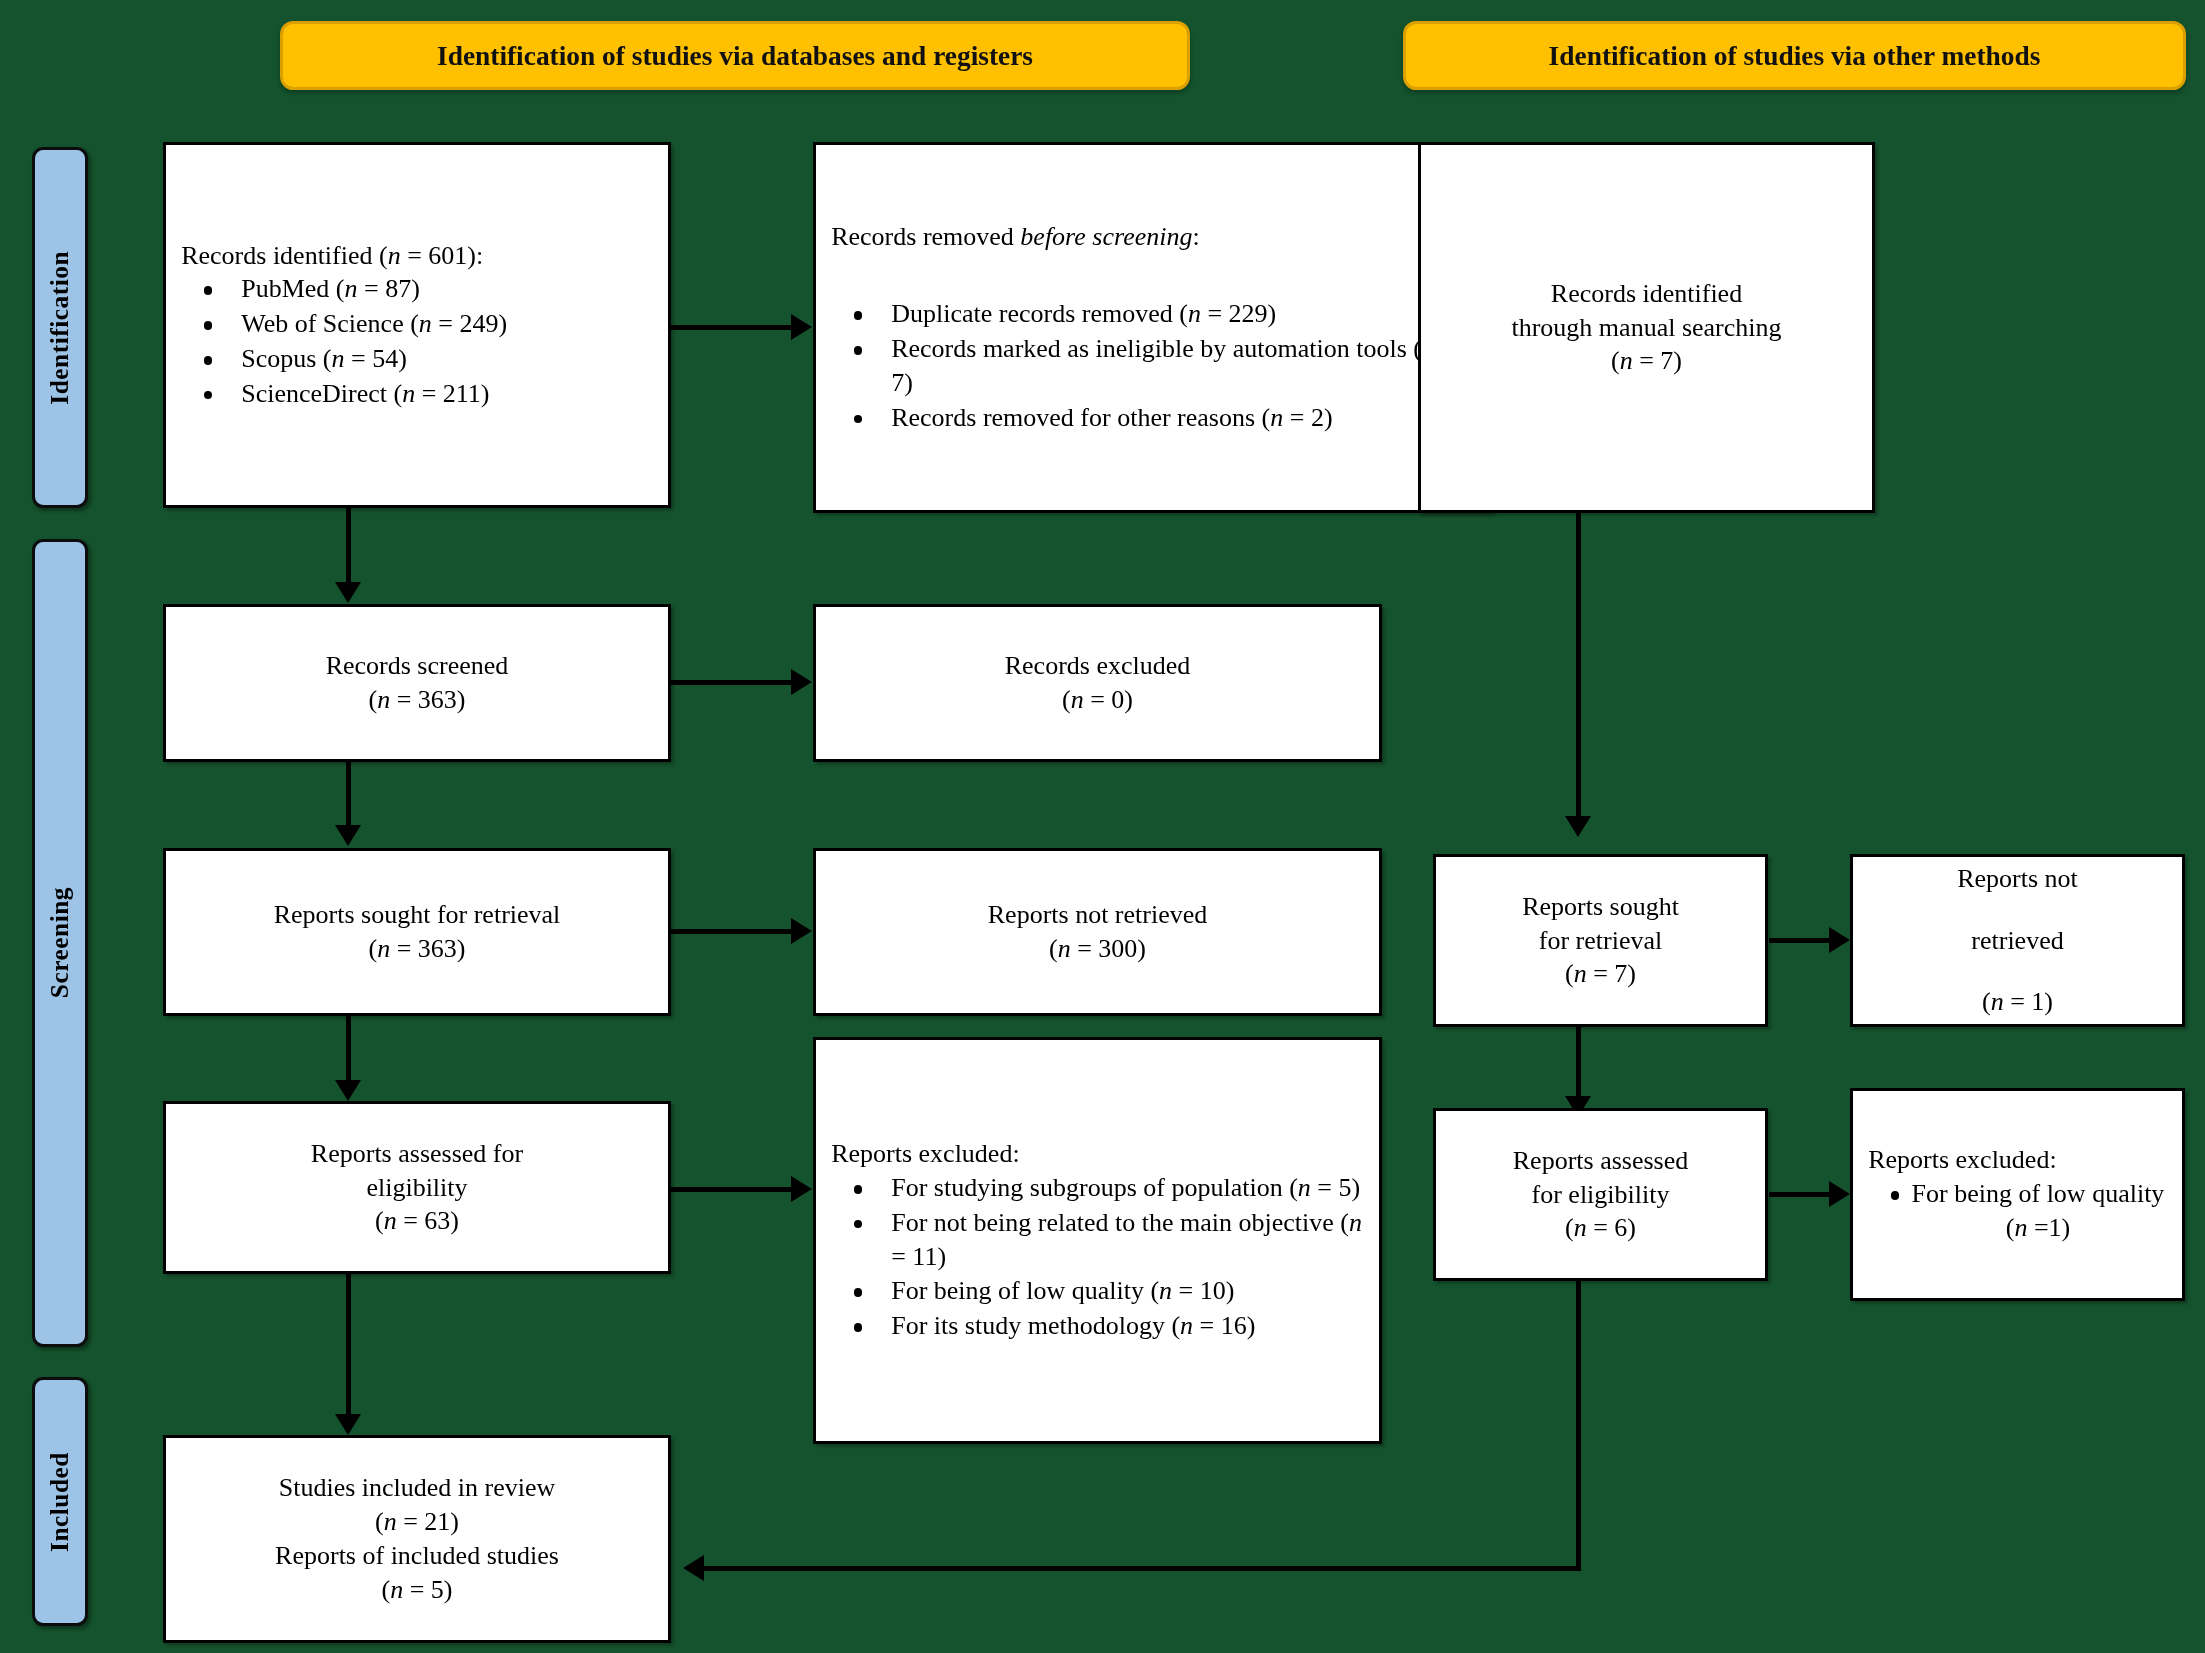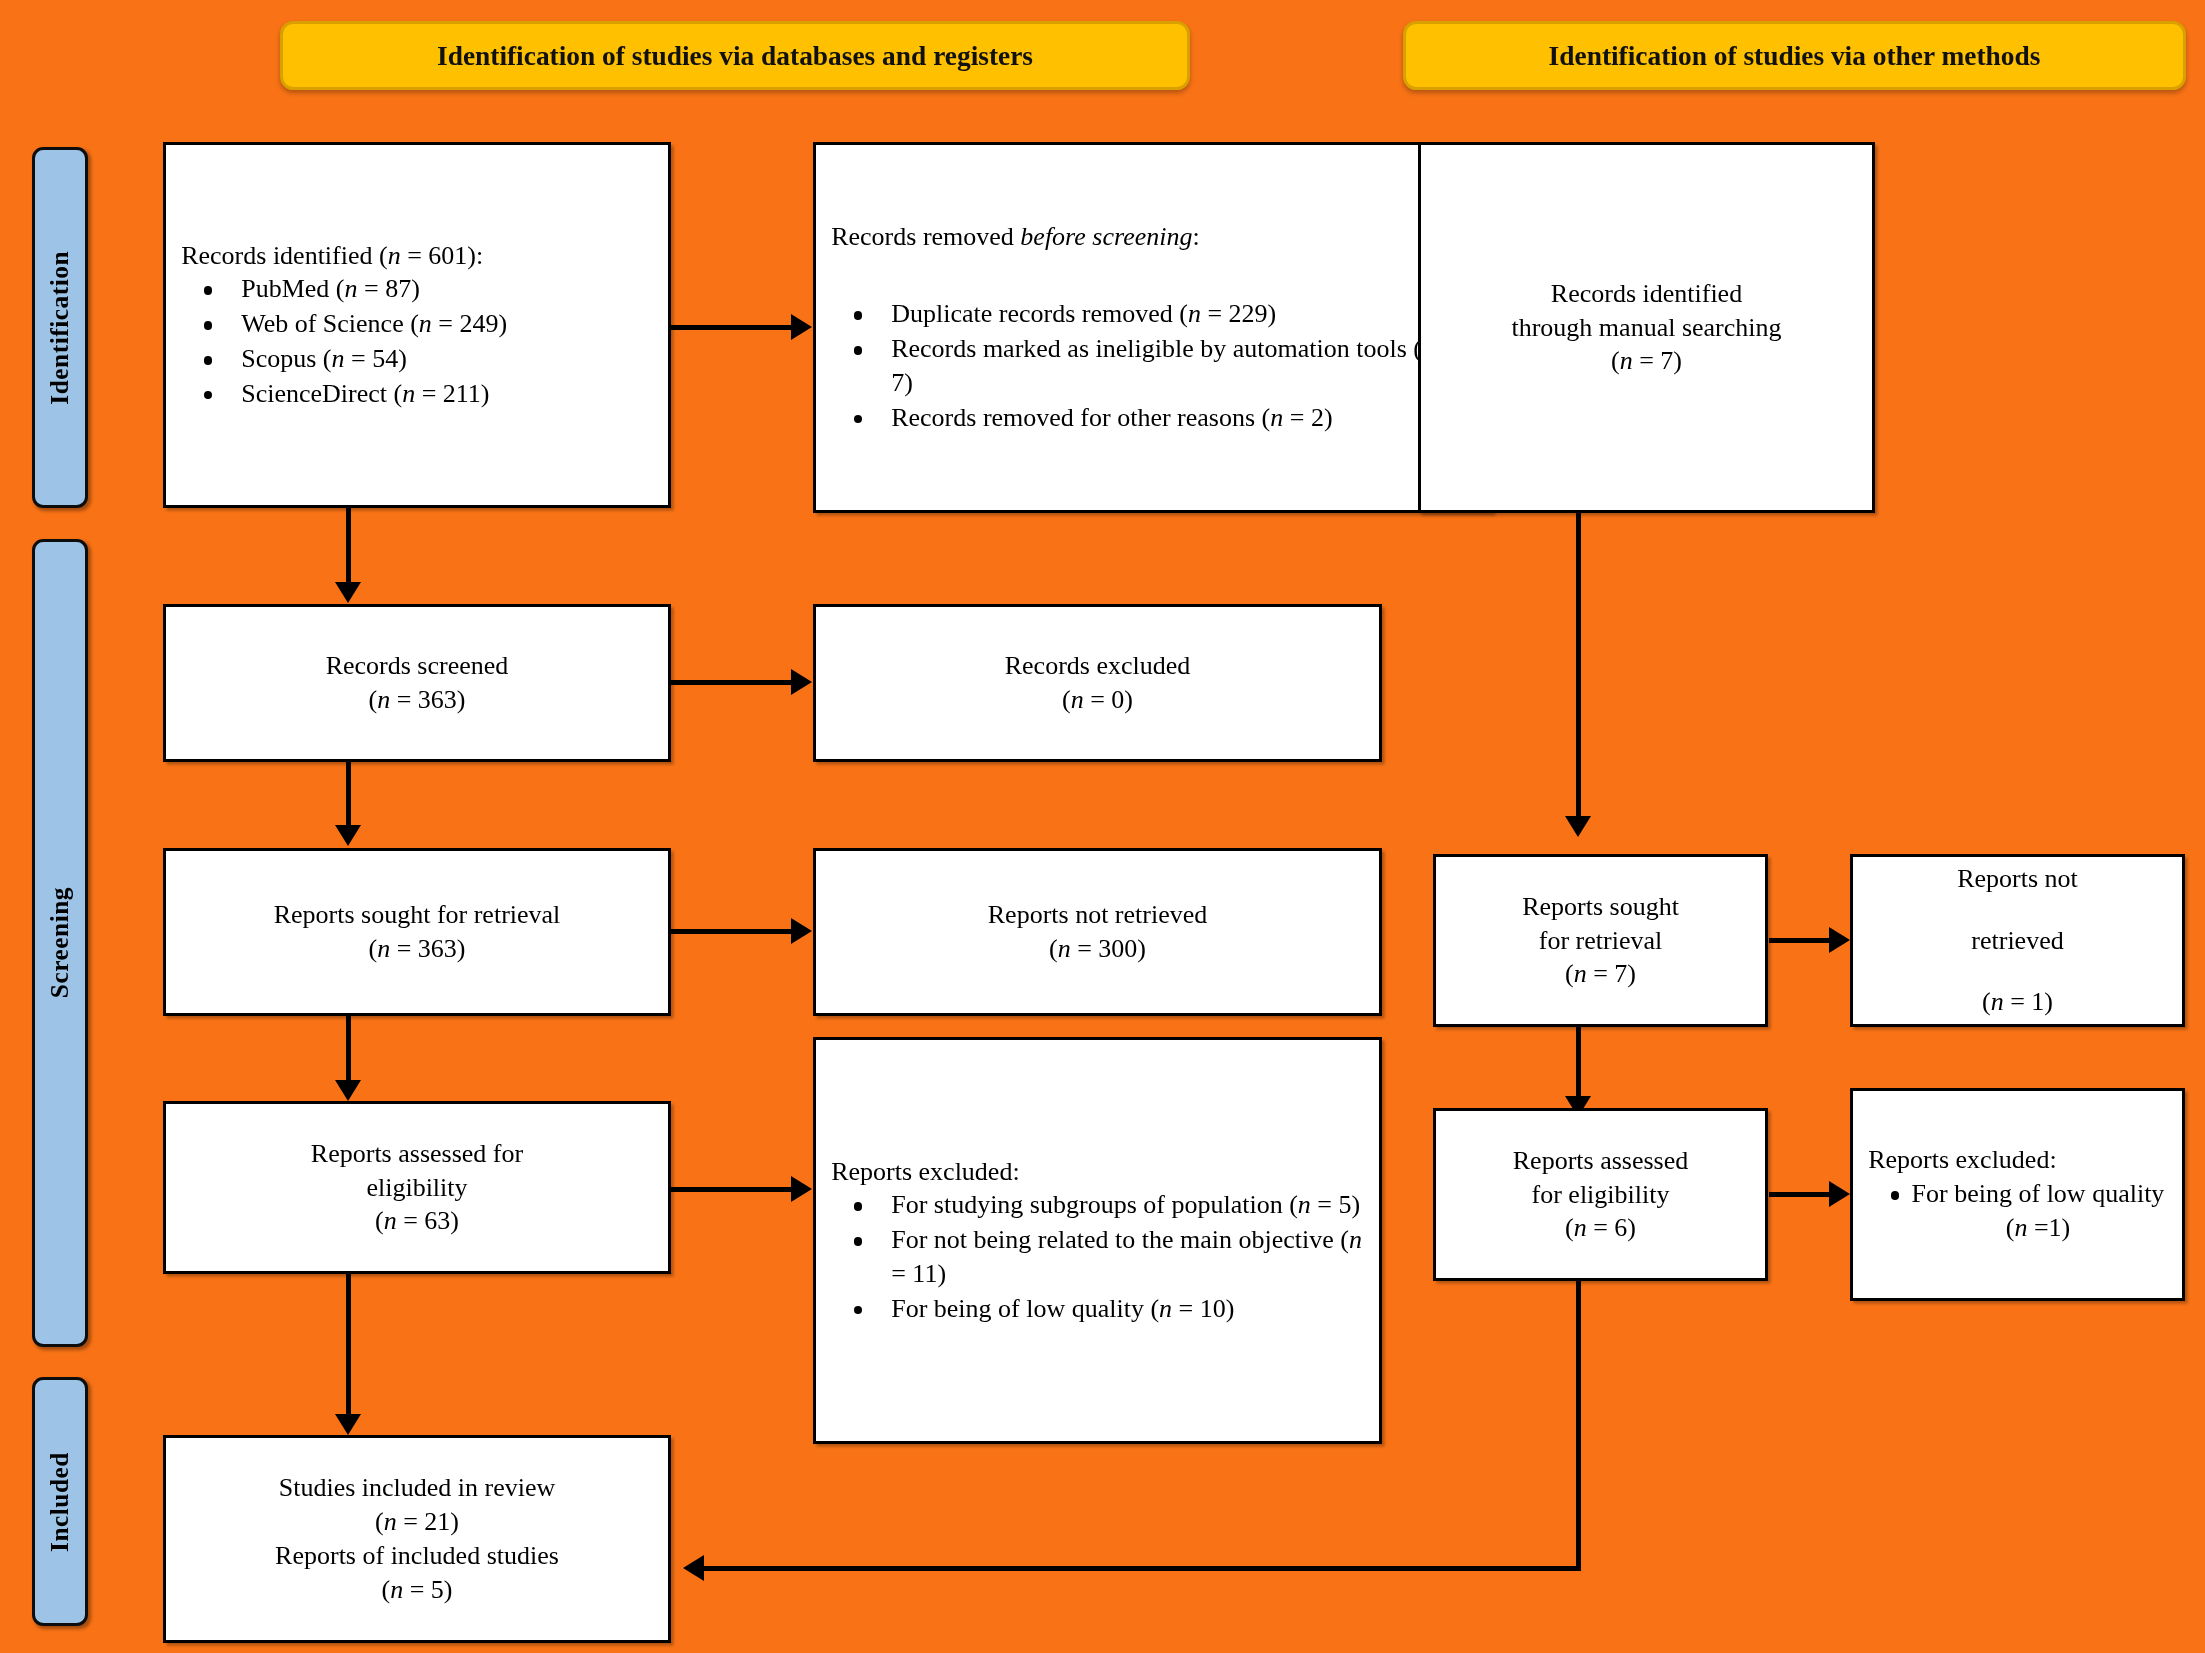--- a/index.html
+++ b/index.html
@@ -4,21 +4,21 @@
 <style>
   html, body {
     margin: 0;
     padding: 0;
     background: #ffffff;
   }
   #stage {
     position: relative;
     width: 2205px;
     height: 1653px;
-    background: #f97316;
+    background: #14532d;
     font-family: "Liberation Serif", "DejaVu Serif", serif;
     overflow: hidden;
   }
 
   
   .banner {
     position: absolute;
     background: #FFC000;
     border: 3px solid #D9A000;
     border-radius: 13.2px;
@@ -244,20 +244,21 @@
     <span class="line">eligibility</span>
     <span class="line">(<i class="nv">n</i> = 63)</span>
   </div>
 
   <div class="box left" style="left:813px; top:1037px; width:569px; height:407px;">
     <span class="hdr">Reports excluded:</span>
     <ul class="bullets">
       <li>For studying subgroups of population (<i class="nv">n</i> = 5)</li>
       <li>For not being related to the main objective (<i class="nv">n</i> = 11)</li>
       <li>For being of low quality (<i class="nv">n</i> = 10)</li>
+      <li>For its study methodology (<i class="nv">n</i> = 16)</li>
     </ul>
   </div>
 
   <div class="conn hline" style="left:671px; top:1187px; width:120px;"></div>
   <div class="arrow-right" style="left:791px; top:1176px;"></div>
 
   <div class="conn vline" style="left:346px; top:1274px; height:142px;"></div>
   <div class="arrow-down" style="left:335px; top:1414px;"></div>
 
   <div class="box center" style="left:1433px; top:1108px; width:335px; height:173px;">

